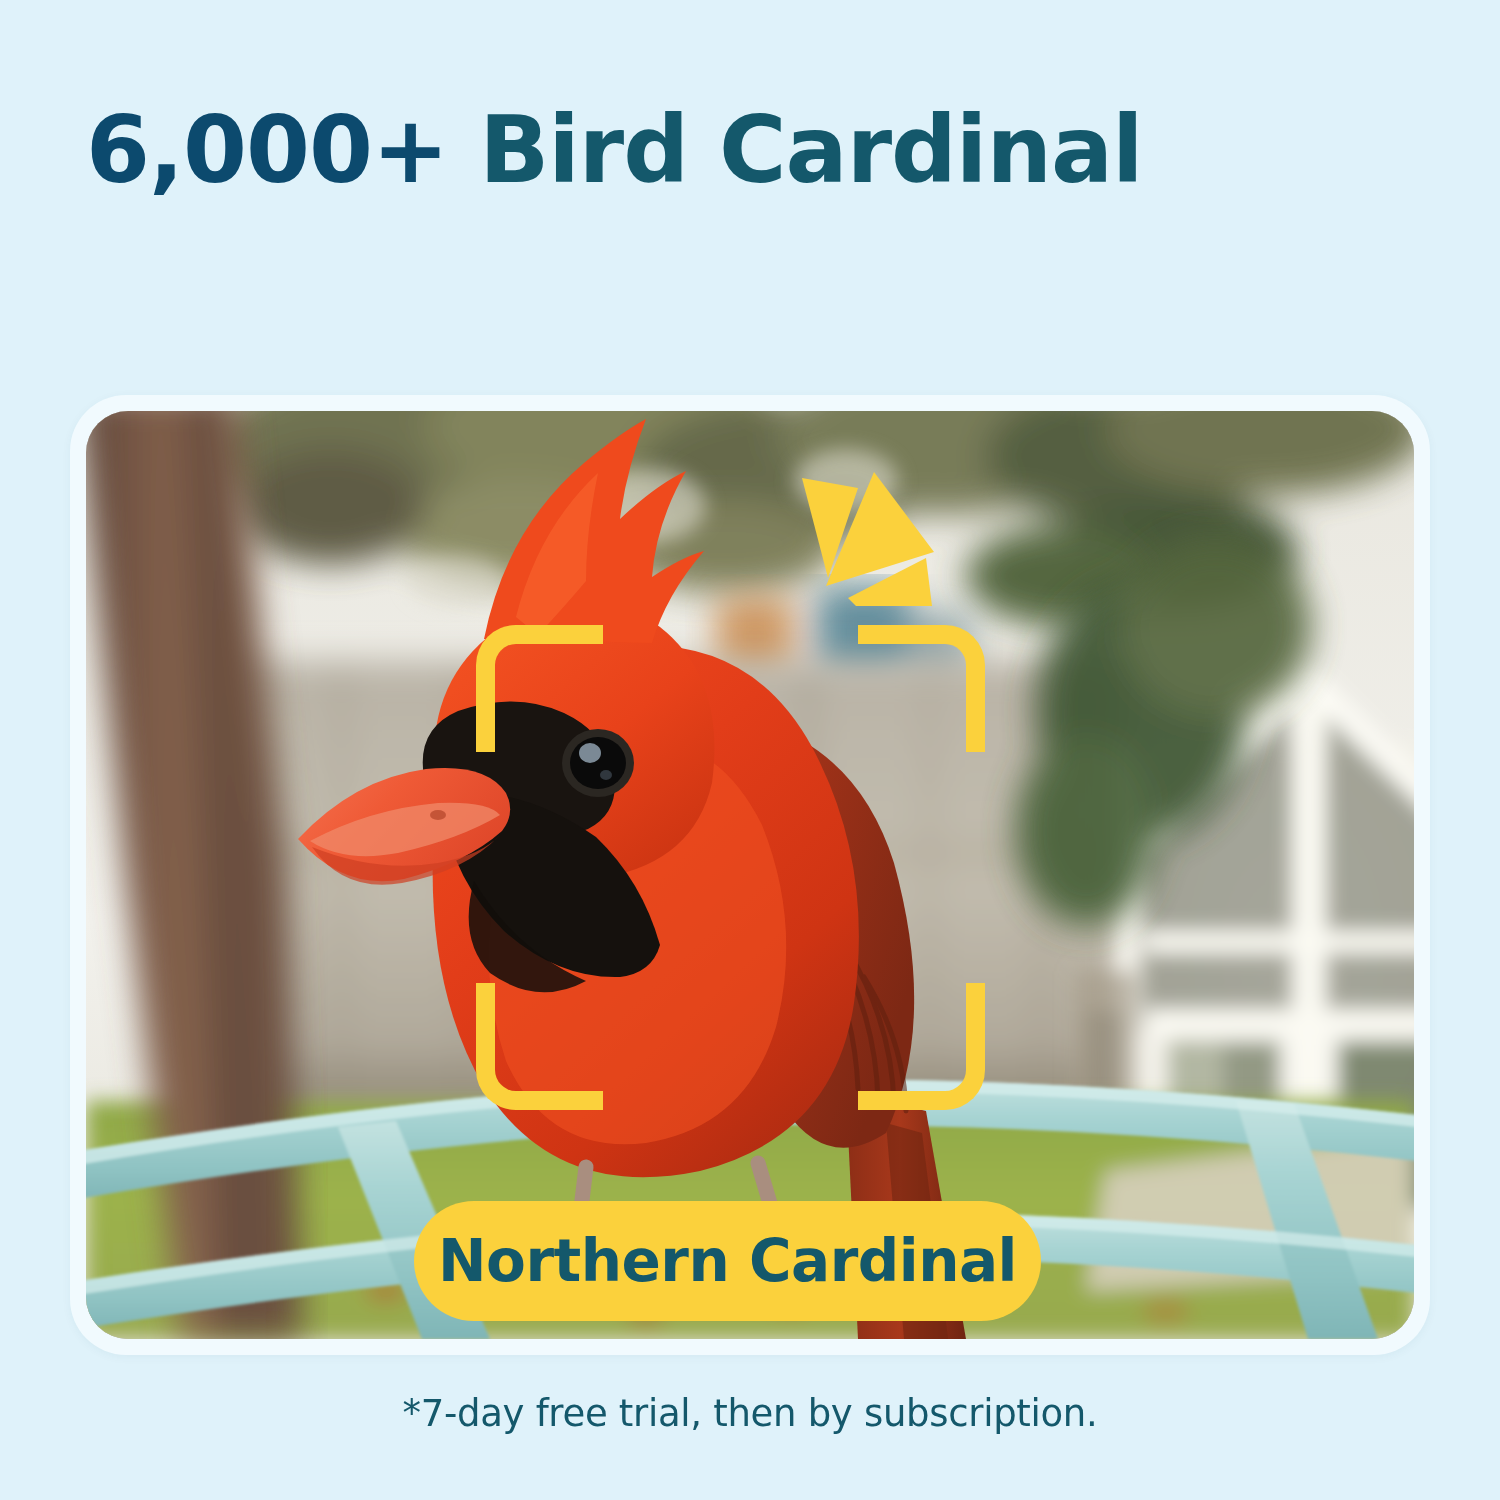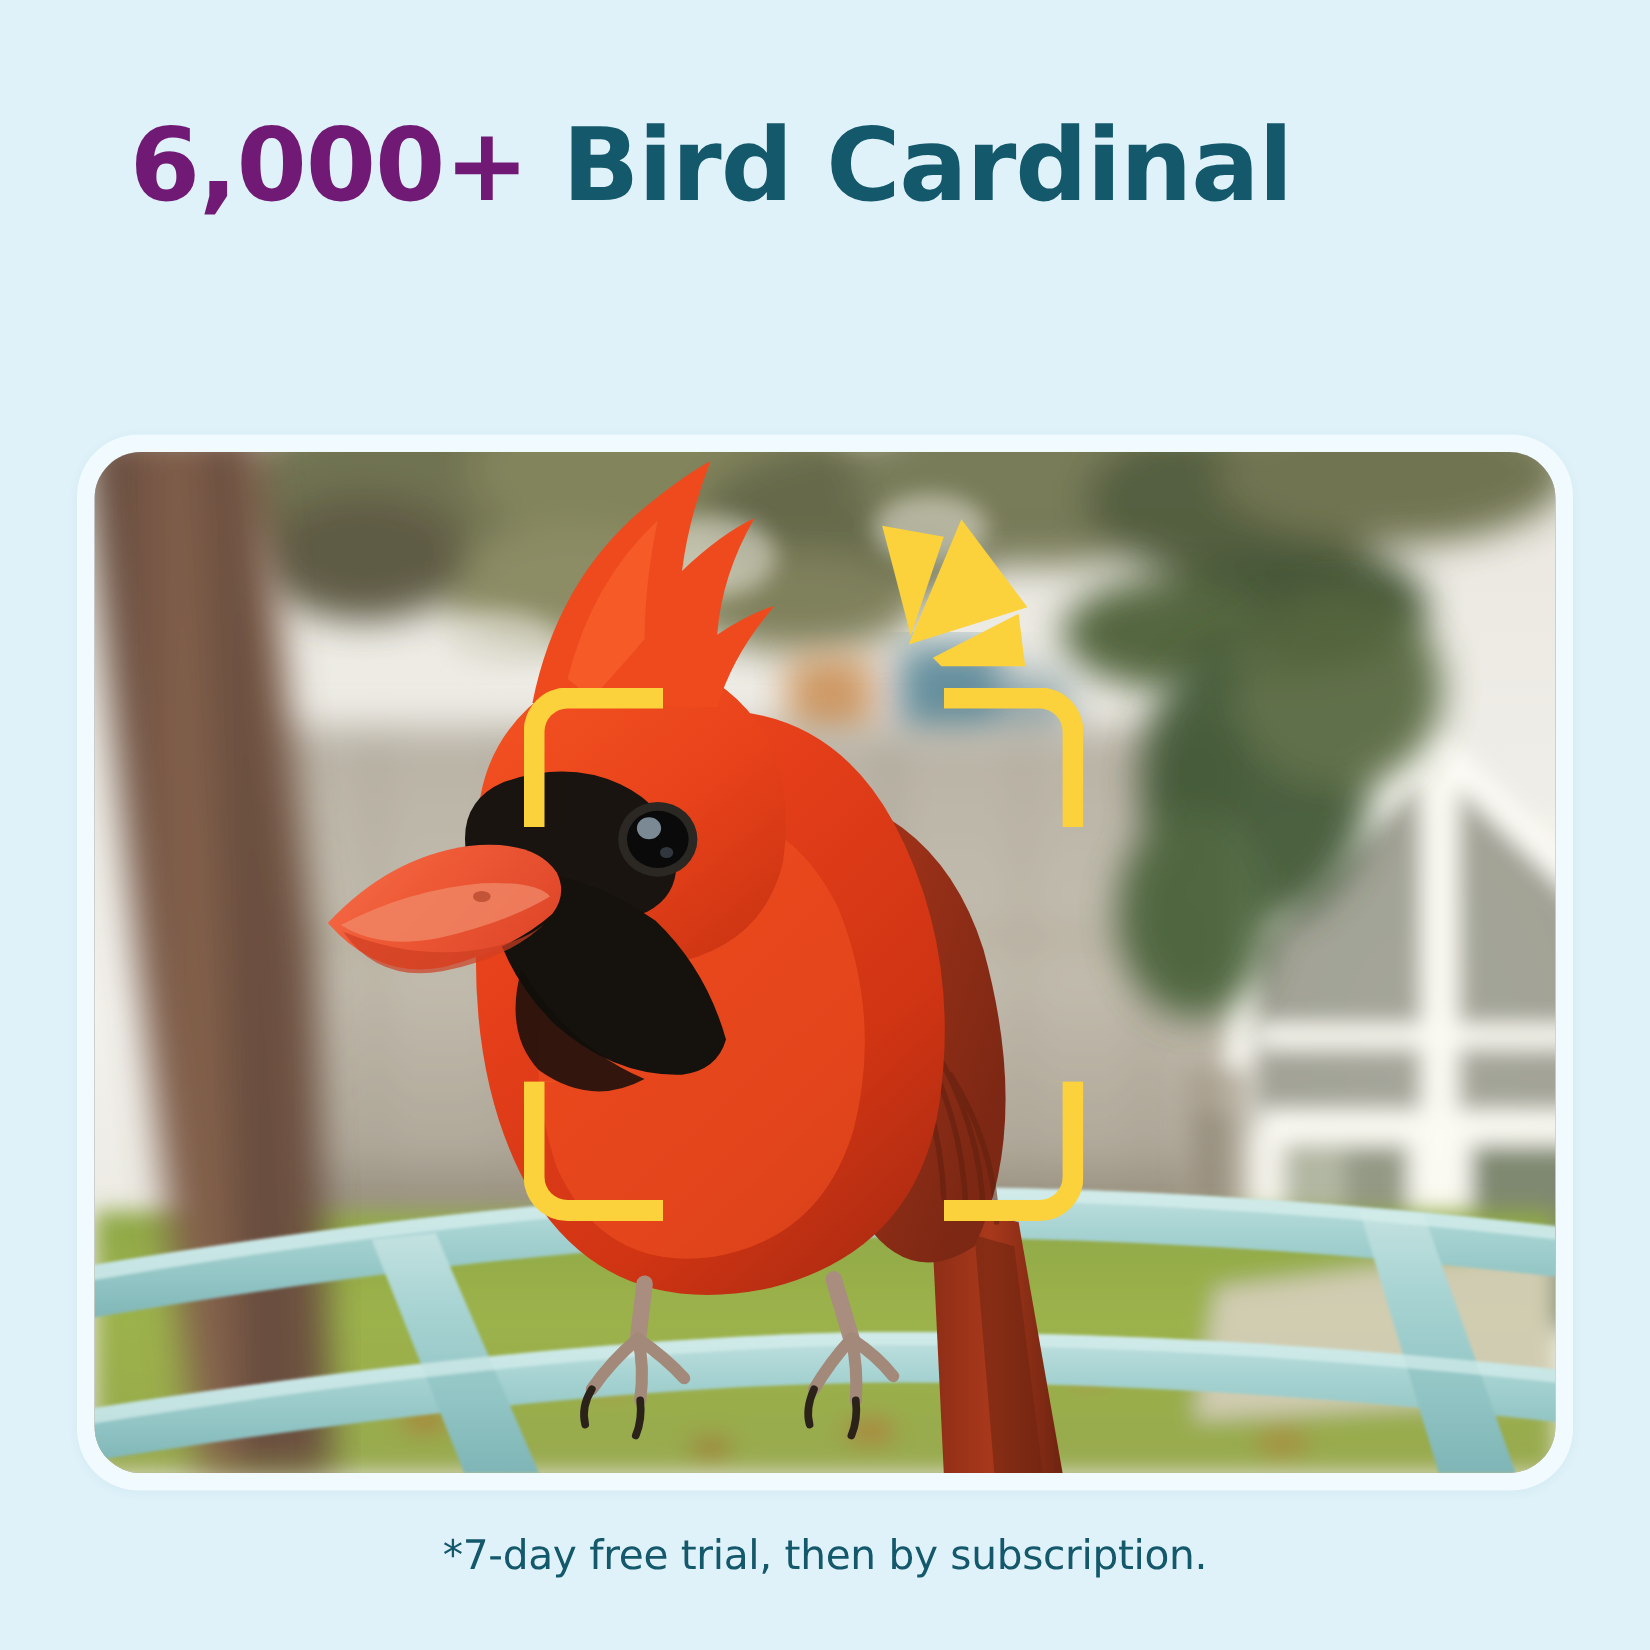--- a/index.html
+++ b/index.html
@@ -27,22 +27,21 @@
     font-family: "DejaVu Sans", sans-serif;
     font-weight: bold;
     font-size: 92px;
     line-height: 1.38;
     letter-spacing: -1.5px;
     color: #14586B;
     white-space: nowrap;
   }
   .headline-line.line2 { letter-spacing: -1px; }
   .count-accent {
-    color: #701a75;
-    margin-left: 32px;
+    color: #0c4a6e;
   }
 
   
   .photo-card {
     position: absolute;
     left: 70px;
     top: 395px;
     width: 1360px;
     height: 960px;
     background: #F1FAFE;
@@ -409,17 +408,20 @@
       <div class="bracket bl"></div>
       <div class="bracket br"></div>
 
       <svg class="sparkle" viewBox="0 0 150 140">
         <polygon points="16,12 72,22 42,112" fill="#FBD13C"></polygon>
         <polygon points="88,6 148,86 40,120" fill="#FBD13C"></polygon>
         <polygon points="62,132 140,92 146,140 70,140" fill="#FBD13C"></polygon>
       </svg>
     </div>
 
+    <div class="species-pill">
+      <span class="species-label">Northern Cardinal</span>
+    </div>
 
   </div>
 </div>
 
 <div class="footnote">*7-day free trial, then by subscription.</div>
 
 </body></html>

